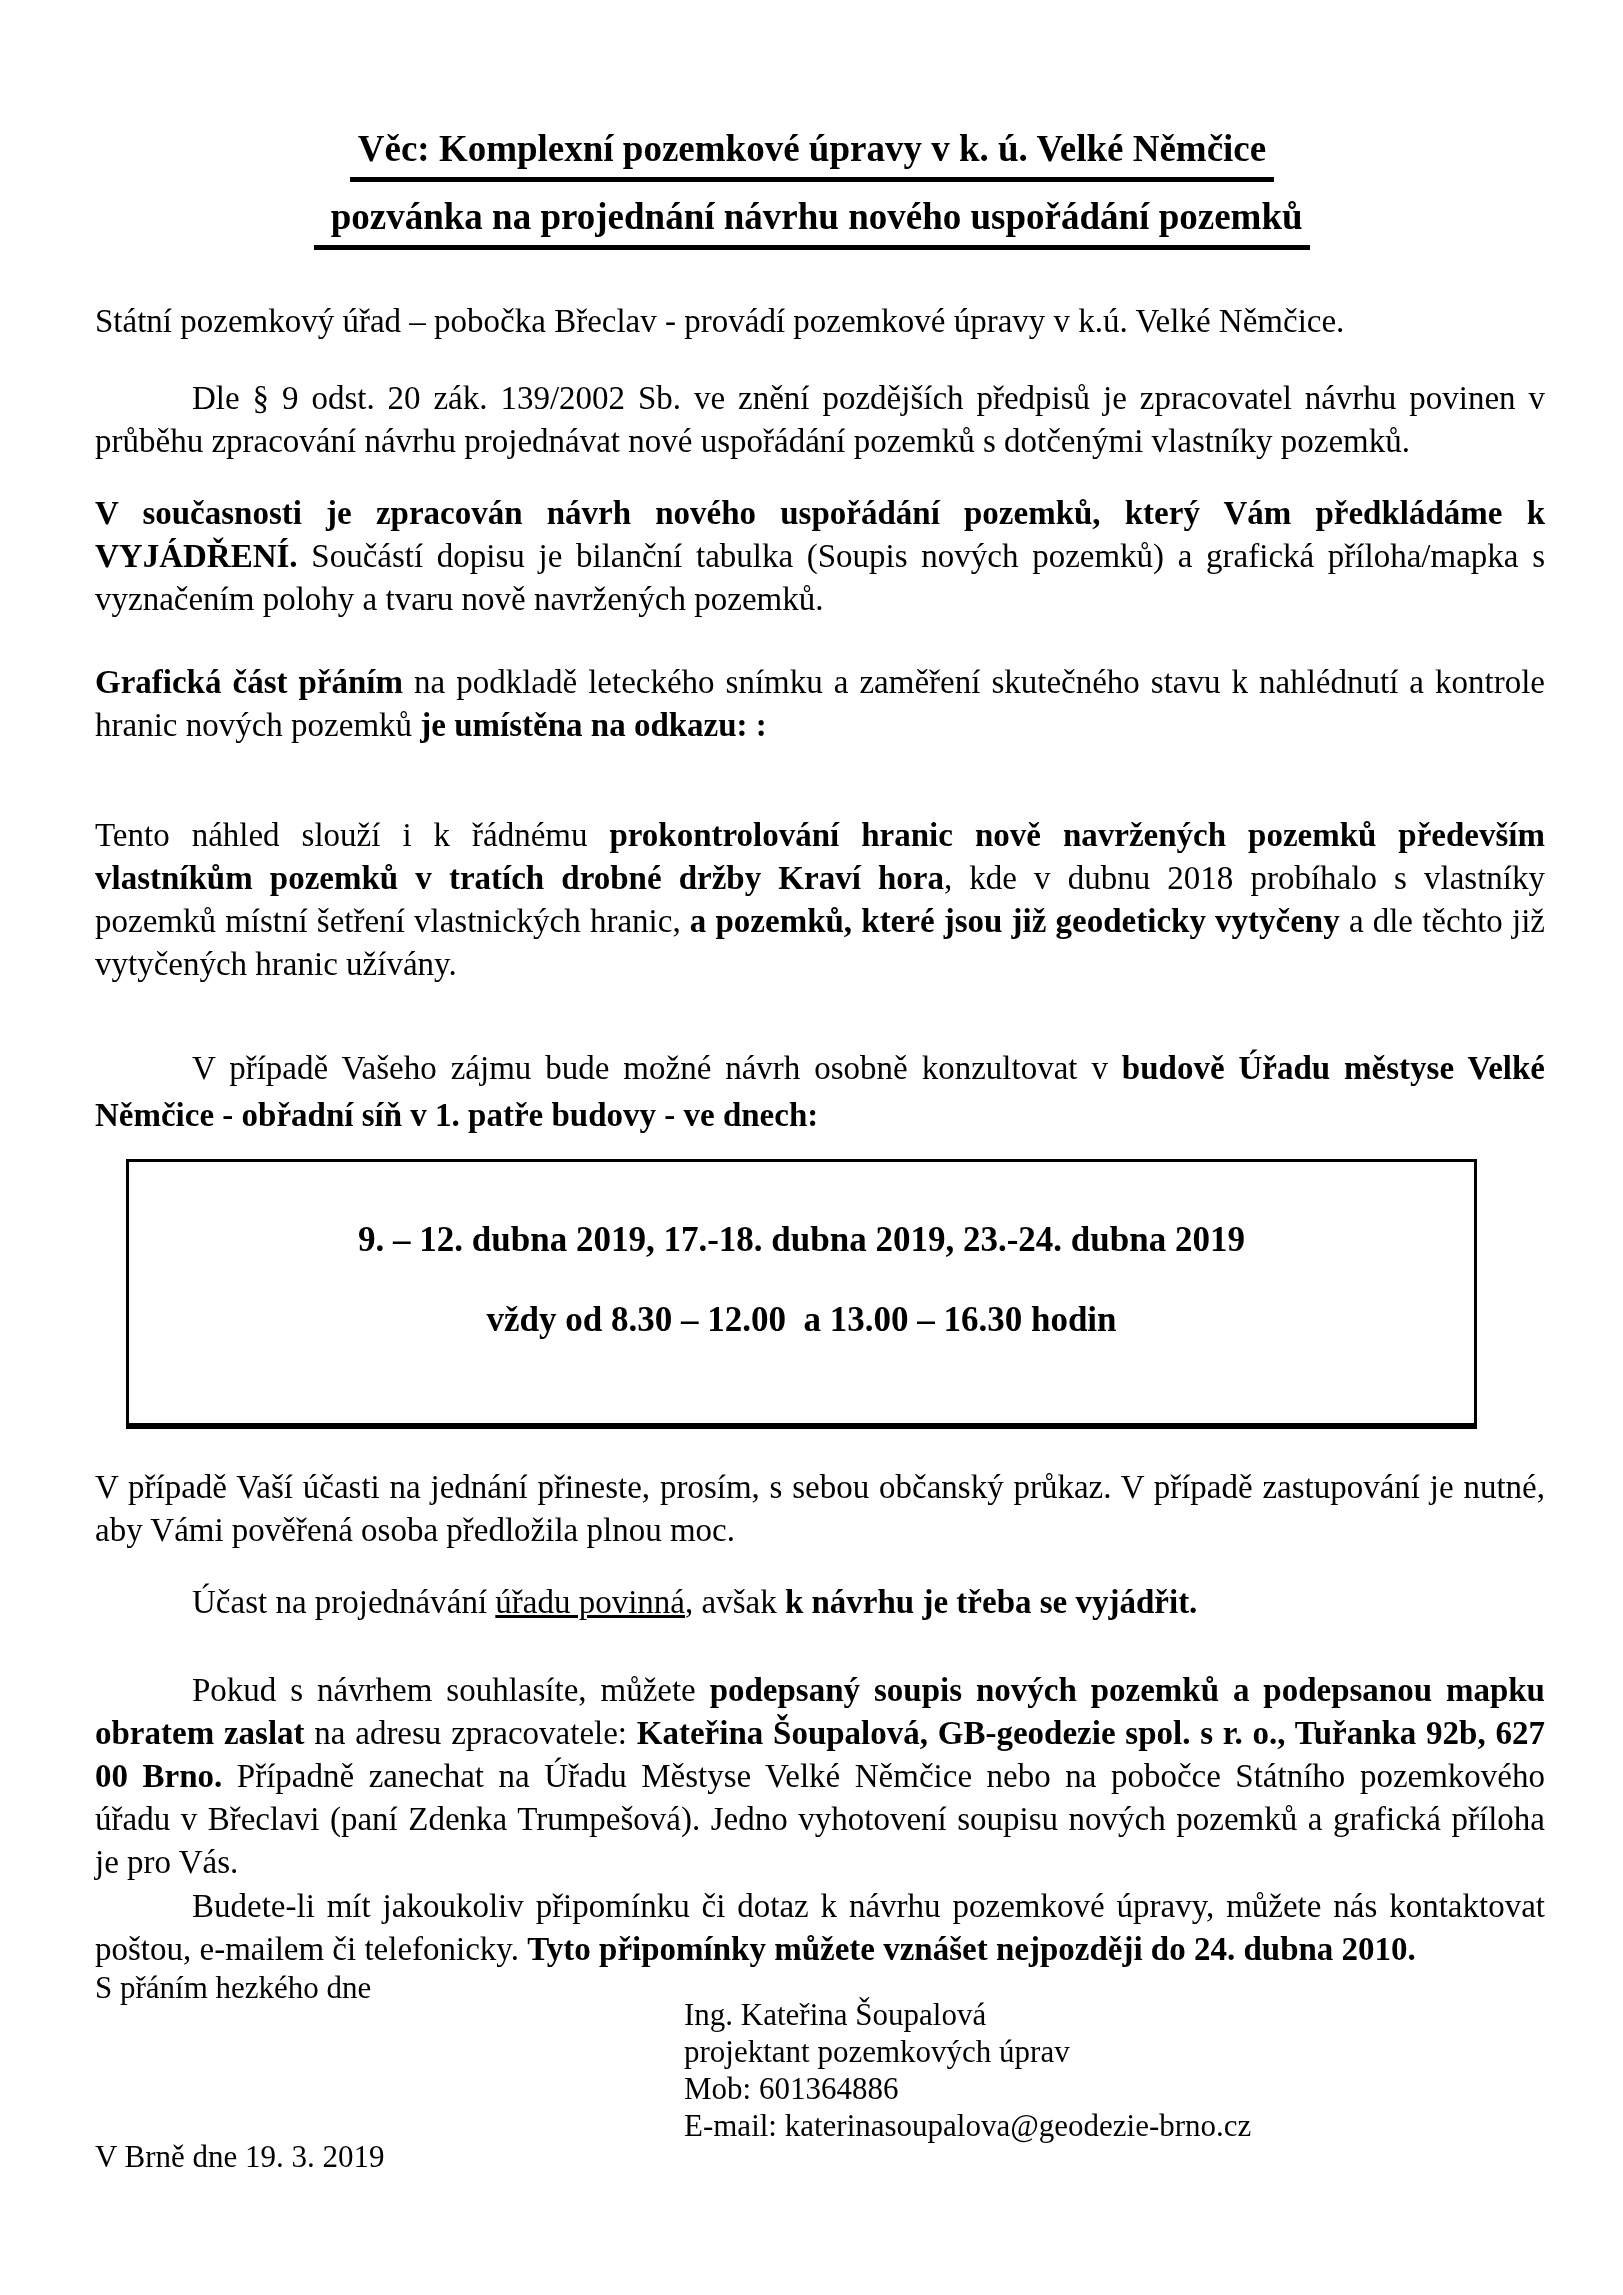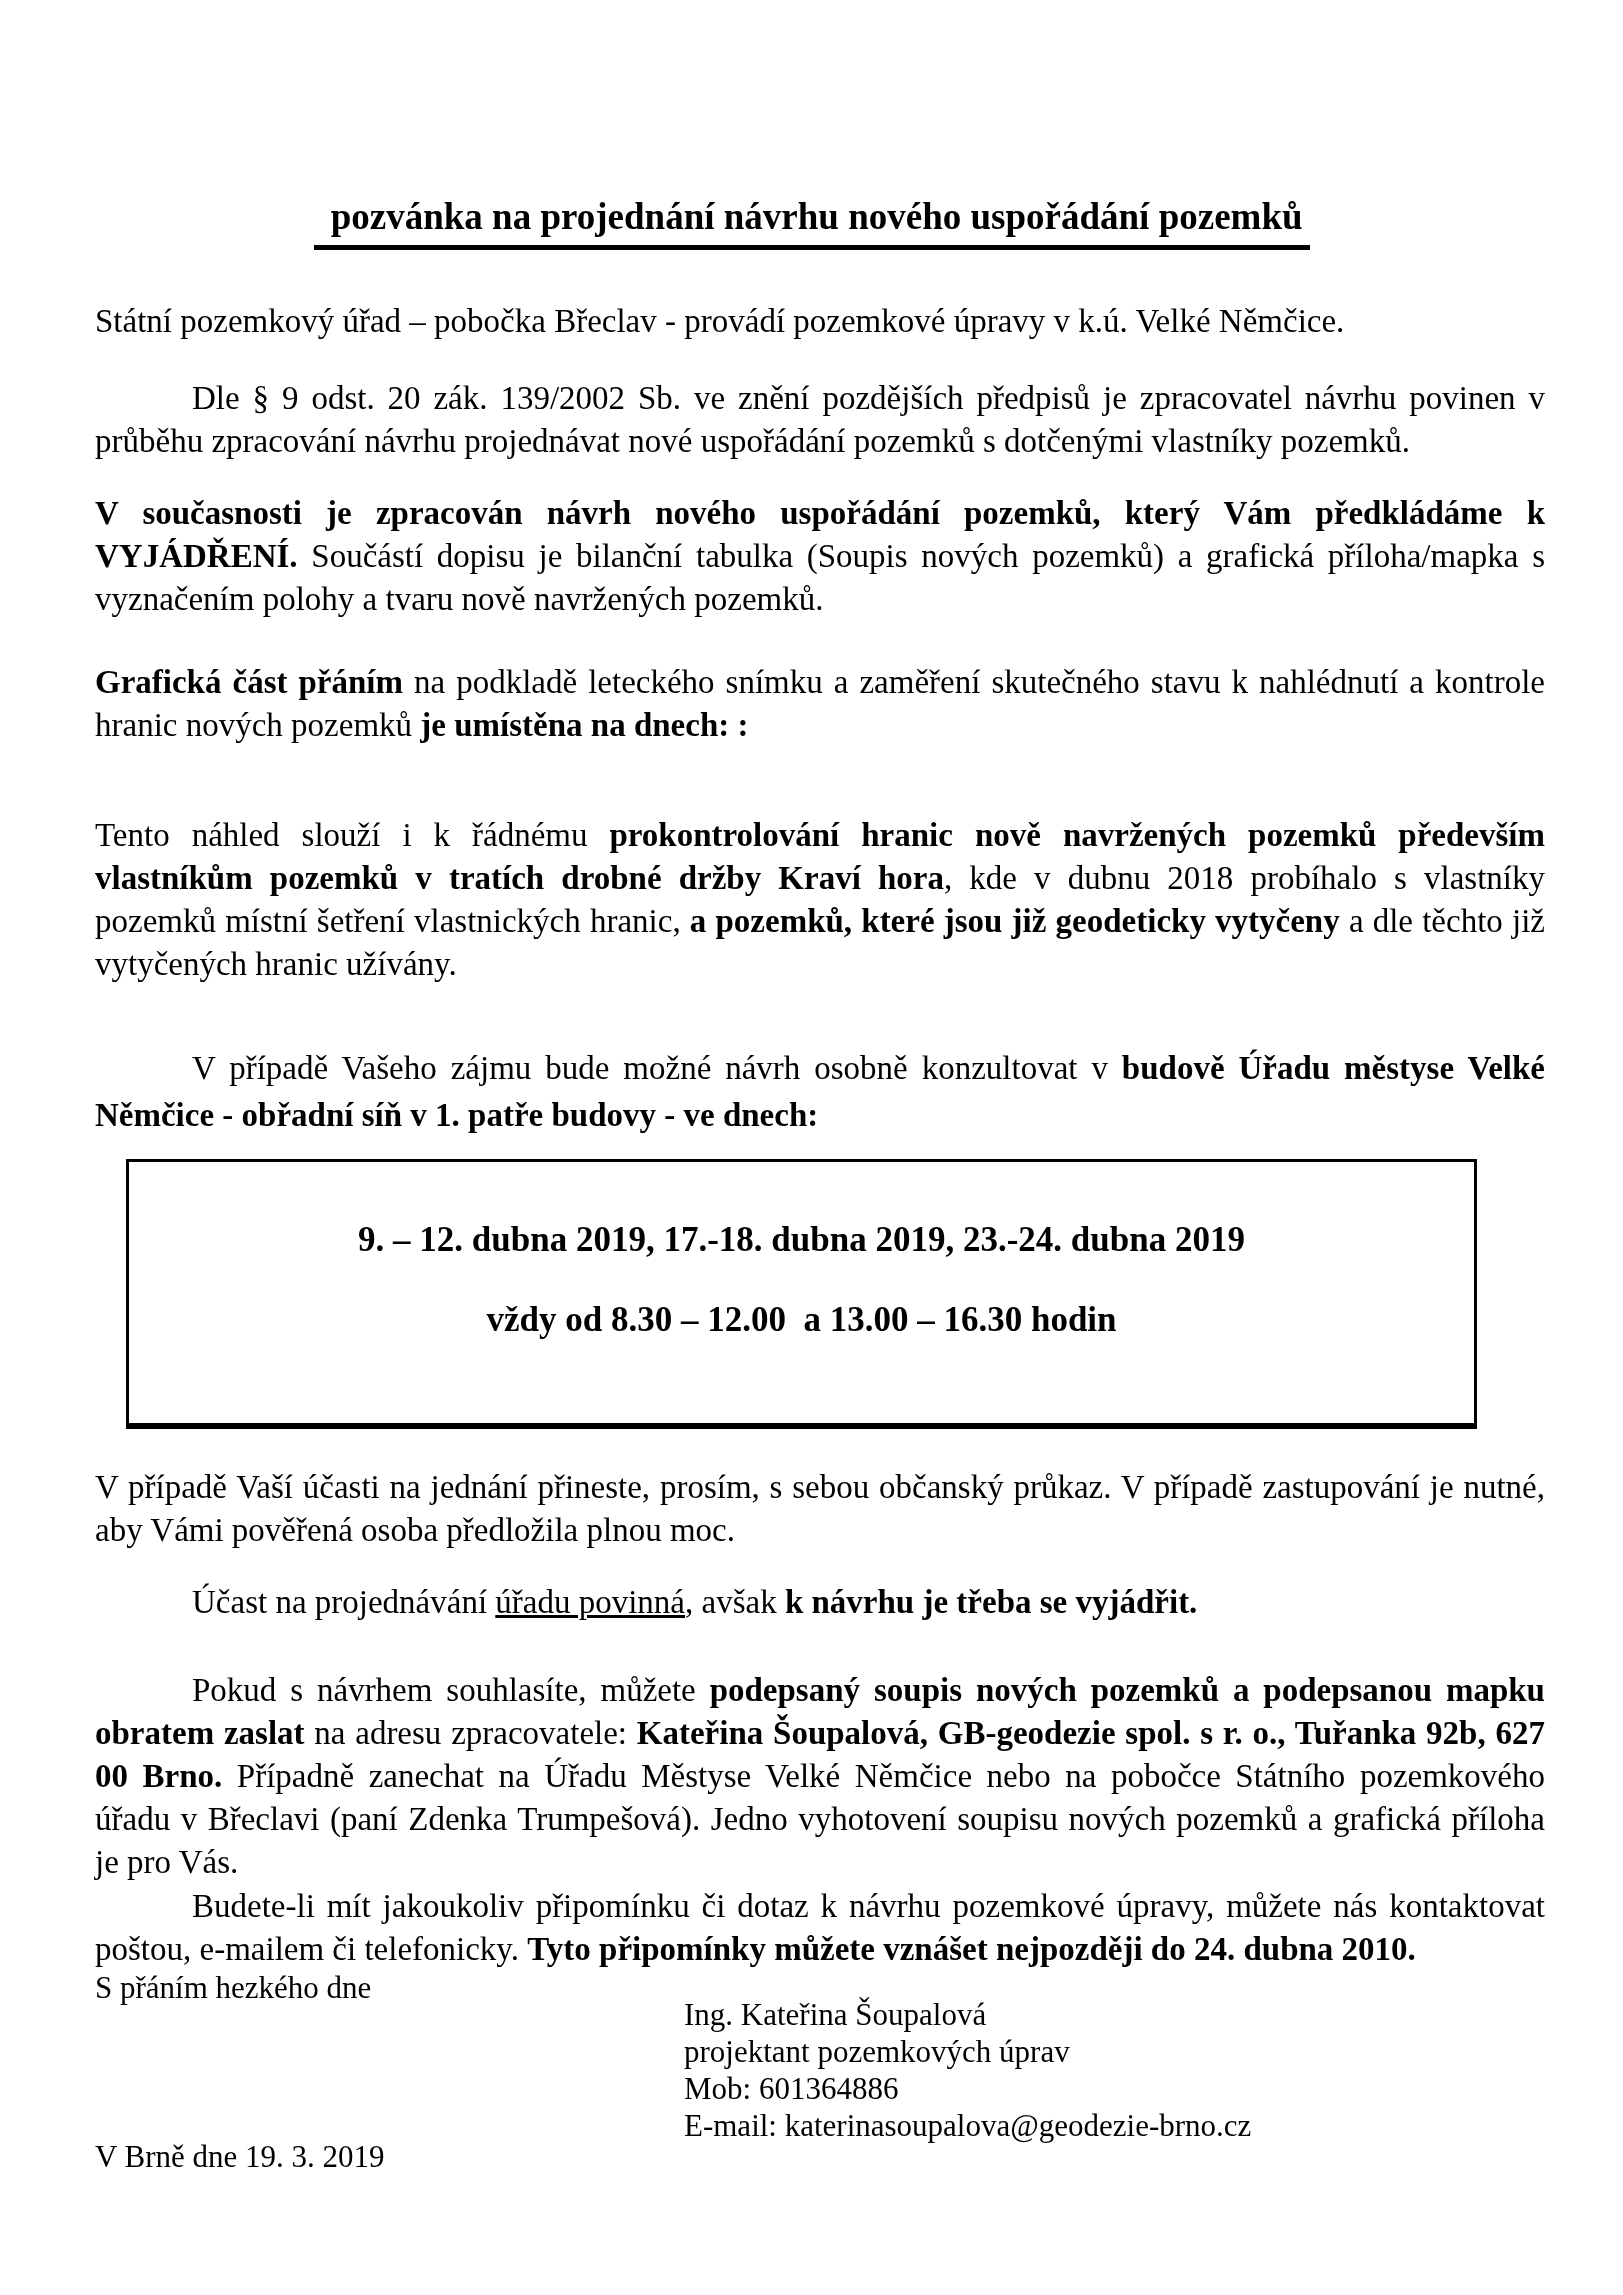--- a/index.html
+++ b/index.html
@@ -77,32 +77,35 @@
     font-size: 31px;
     line-height: 37px;
   }
   #para-placedate { top: 2135px; }
 </style>
 </head>
 <body>
 
 <div class="page">
 
+  <div class="title-line" id="para-title1">
+    <span class="title-underline">Věc: Komplexní pozemkové úpravy v k. ú. Velké Němčice</span>
+  </div>
 
   <div class="title-line" id="para-title2">
     <span class="title-underline"> pozvánka na projednání návrhu nového uspořádání pozemků</span>
   </div>
 
   <div class="para" id="para-intro"><span>Státní pozemkový úřad – pobočka Břeclav - provádí pozemkové úpravy v k.ú. Velké Němčice.</span></div>
 
   <div class="para just ind" id="para-law"><span>Dle § 9 odst. 20 zák. 139/2002 Sb. ve znění pozdějších předpisů je zpracovatel návrhu povinen v průběhu zpracování návrhu projednávat nové uspořádání pozemků s dotčenými vlastníky pozemků.</span></div>
 
   <div class="para just" id="para-proposal"><span style="font-weight: bold;">V současnosti je zpracován návrh nového uspořádání pozemků, který Vám předkládáme k VYJÁDŘENÍ.</span><span> Součástí dopisu je bilanční tabulka (Soupis nových pozemků) a grafická příloha/mapka s vyznačením polohy a tvaru nově navržených pozemků.</span></div>
 
-  <div class="para just" id="para-graphic"><span style="font-weight: bold;">Grafická část přáním</span><span> na podkladě leteckého snímku a zaměření skutečného stavu k nahlédnutí a kontrole hranic nových pozemků </span><span style="font-weight: bold;">je umístěna na dnech: :</span></div>
+  <div class="para just" id="para-graphic"><span style="font-weight: bold;">Grafická část přáním</span><span> na podkladě leteckého snímku a zaměření skutečného stavu k nahlédnutí a kontrole hranic nových pozemků </span><span style="font-weight: bold;">je umístěna na odkazu: :</span></div>
 
 
   <div class="para just" id="para-preview"><span>Tento náhled slouží i k řádnému </span><span style="font-weight: bold;">prokontrolování hranic nově navržených pozemků především vlastníkům pozemků v tratích drobné držby Kraví hora</span><span>, kde v dubnu 2018 probíhalo s vlastníky pozemků místní šetření vlastnických hranic, </span><span style="font-weight: bold;">a pozemků, které jsou již geodeticky vytyčeny</span><span> a dle těchto již vytyčených hranic užívány.</span></div>
 
   <div class="para just ind" id="para-consult"><span>V případě Vašeho zájmu bude možné návrh osobně konzultovat v </span><span style="font-weight: bold;">budově Úřadu městyse Velké Němčice - obřadní síň v 1. patře budovy - ve dnech:</span></div>
 
   <div id="dates-box">
     <div class="box-line" id="box-dates">9. – 12. dubna 2019, 17.-18. dubna 2019, 23.-24. dubna 2019</div>
     <div class="box-line" id="box-times">vždy od 8.30 – 12.00  a 13.00 – 16.30 hodin</div>
   </div>

